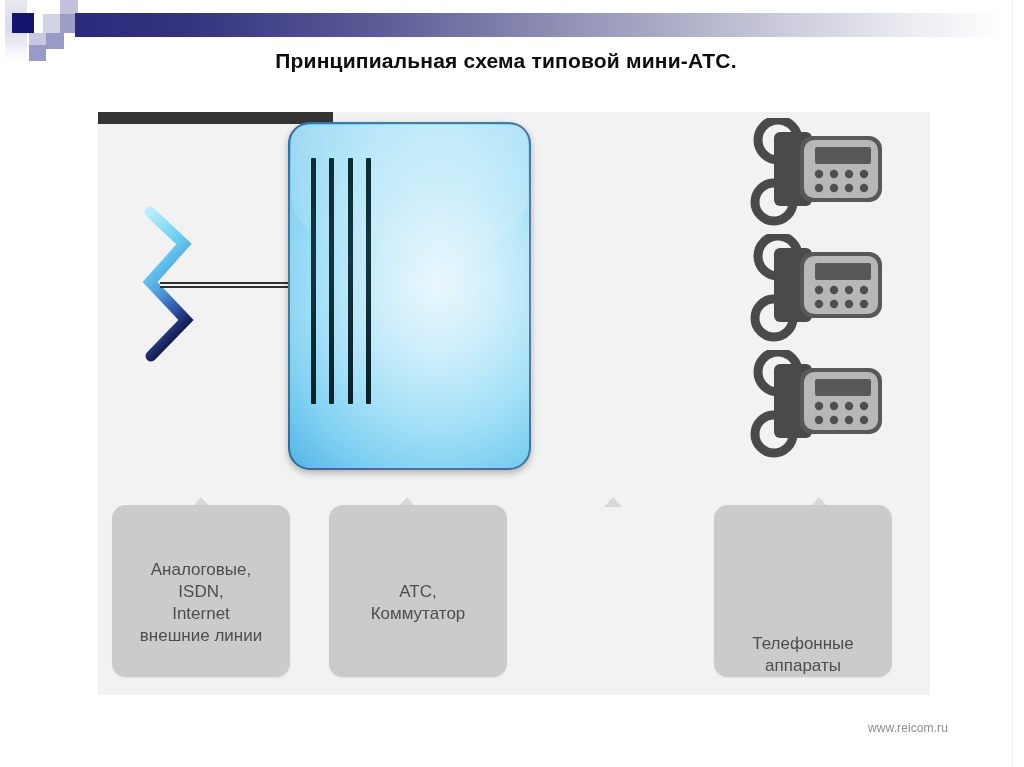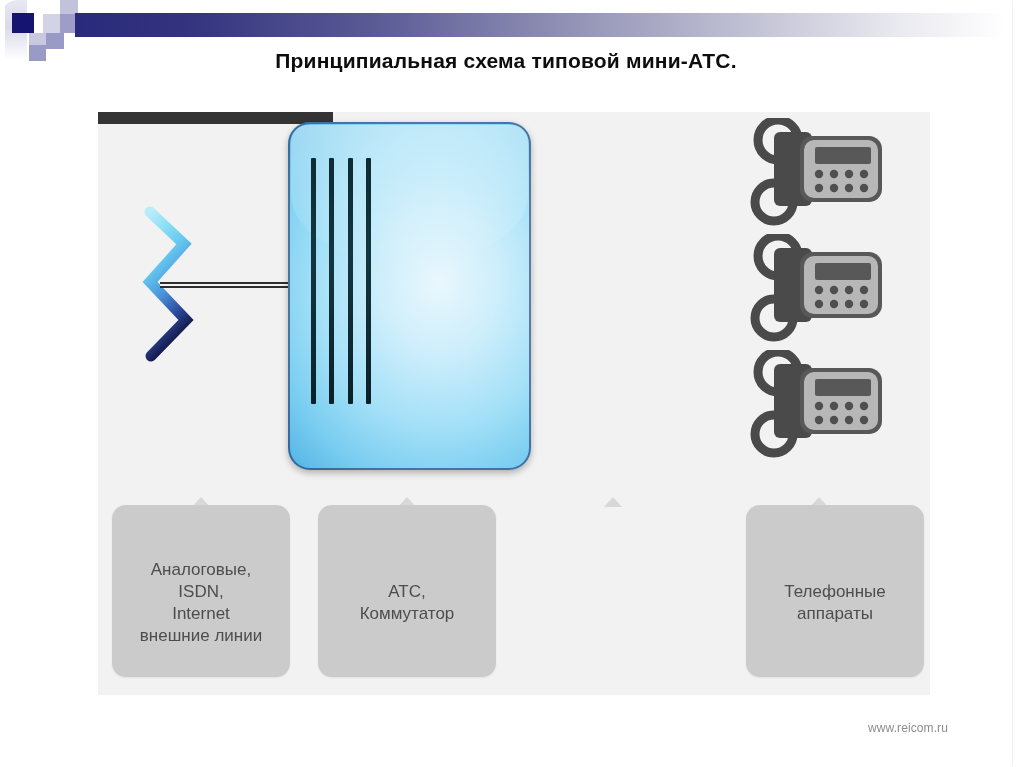--- a/index.html
+++ b/index.html
@@ -16,21 +16,20 @@
   }
 
   
   #slide {
     position: absolute;
     left: 0; top: 0;
     width: 1024px;
     height: 767px;
     background: #ffffff;
     overflow: hidden;
-    border-radius: 18px;
   }
   .edge-line-right {
     position: absolute;
     right: 11px;
     top: 0;
     width: 1px;
     height: 767px;
     background: #f0f0f0;
   }
 
@@ -232,23 +231,23 @@
   }
   .legend-notch {
     position: absolute;
     top: 0px;
     width: 0; height: 0;
     border-left: 9px solid transparent;
     border-right: 9px solid transparent;
     border-bottom: 10px solid #d8d8d8;
   }
   .lb-0 { left: 0px; }
-  .lb-1 { left: 206px; }
+  .lb-1 { left: 217px; }
   .lb-2 { left: 412px; }
-  .lb-3 { left: 634px; }
+  .lb-3 { left: 602px; align-items: flex-end; }
   .ln-0 { left: 80px; }
   .ln-1 { left: 286px; }
   .ln-2 { left: 492px; }
   .ln-3 { left: 698px; }
 
   
   #watermark {
     position: absolute;
     left: 868px;
     top: 721px;

